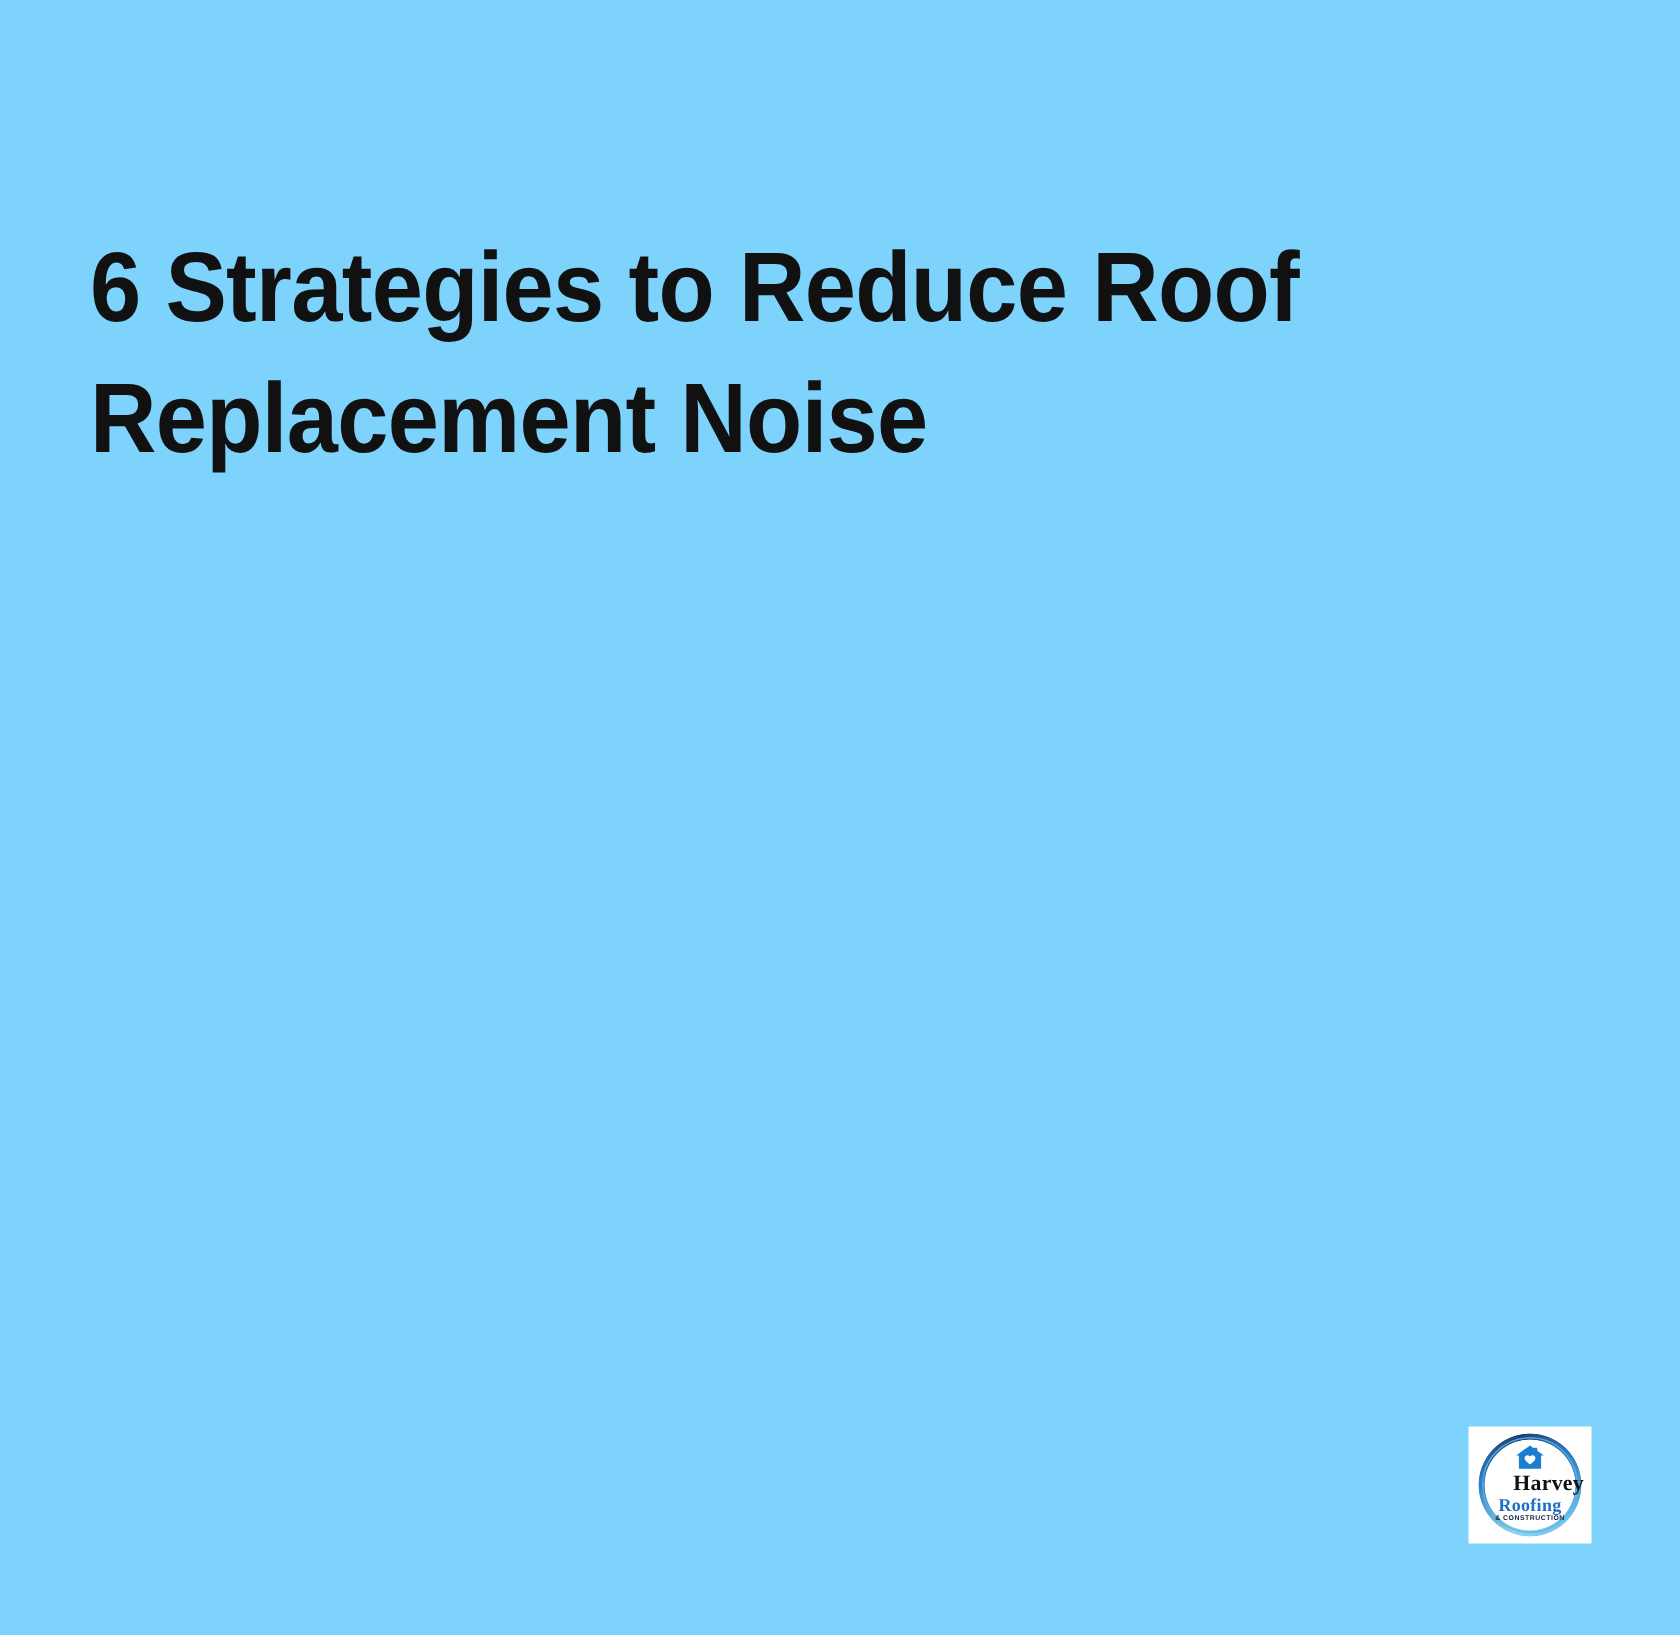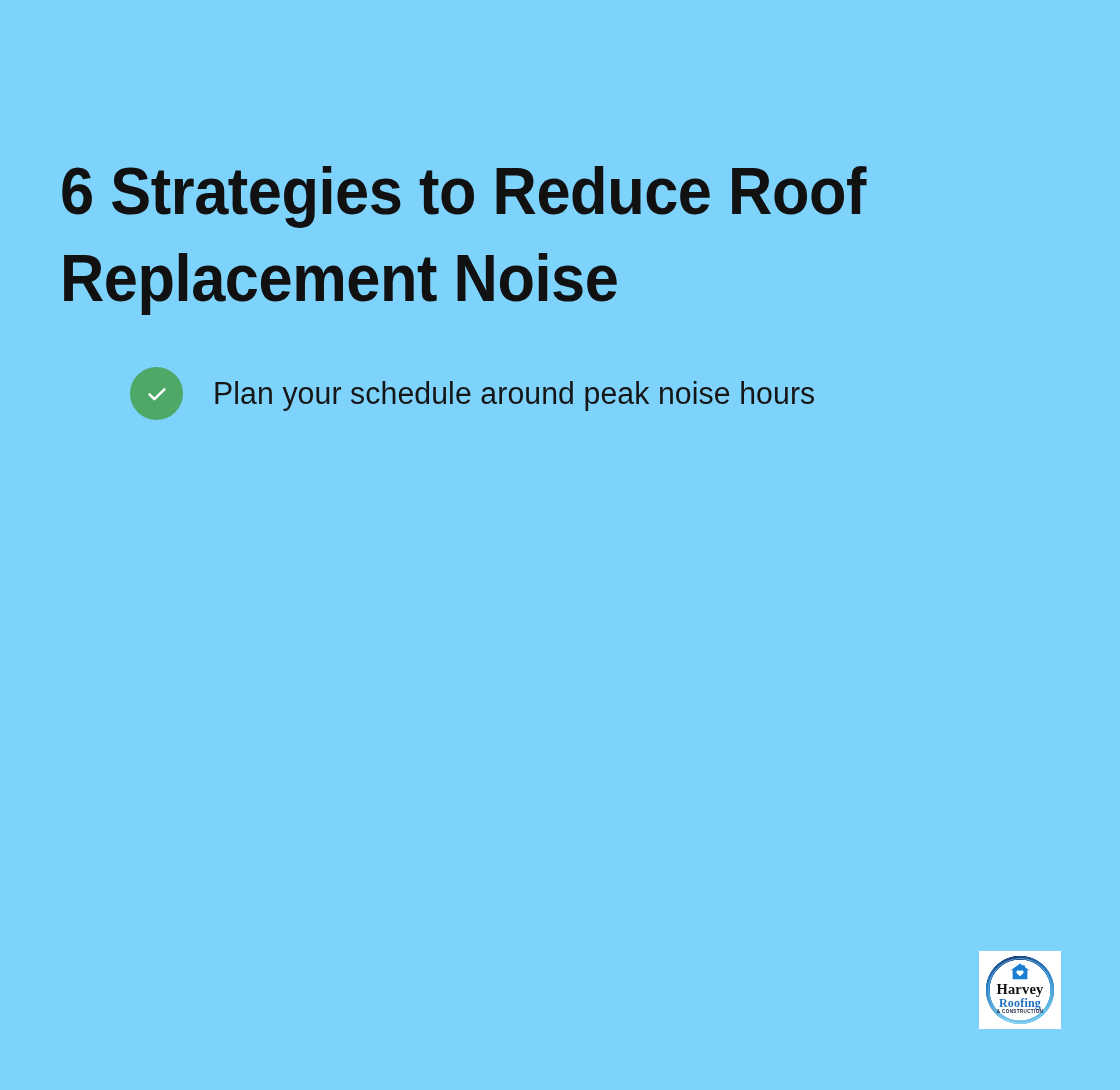--- a/index.html
+++ b/index.html
@@ -126,21 +126,21 @@
     position: absolute;
     left: 50%;
     top: 9px;
     transform: translateX(-50%);
   }
   .logo-harvey {
     position: absolute;
     left: 0;
     right: 0;
     top: 27px;
-    text-align: center;
+    text-align: right;
     font-size: 14.5px;
     font-weight: 700;
     letter-spacing: 0.2px;
     color: #111111;
     font-family: "Liberation Serif", "DejaVu Serif", serif;
   }
   .logo-roofing {
     position: absolute;
     left: 0;
     right: 0;
@@ -169,28 +169,20 @@
 
 <div class="canvas">
 
   <h1 class="title">
     <span class="title-line">6 Strategies to Reduce Roof</span>
     <span class="title-line">Replacement Noise</span>
   </h1>
 
   <ul class="checklist" style="list-style:none;margin:0;padding:0;">
 
-    <li class="check-item">
-      <span class="check-badge">
-        <svg width="26" height="26" viewBox="0 0 26 26" aria-hidden="true">
-          <path d="M5.5 13.4 L10.4 18.1 L20.4 8.4" fill="none" stroke="#ffffff" stroke-width="2.5" stroke-linecap="round" stroke-linejoin="round"></path>
-        </svg>
-      </span>
-      <span class="check-label">Plan your schedule around peak noise hours</span>
-    </li>
 
 
 
 
 
 
   </ul>
 
   <div class="logo-card">
     <div class="logo-inner">

